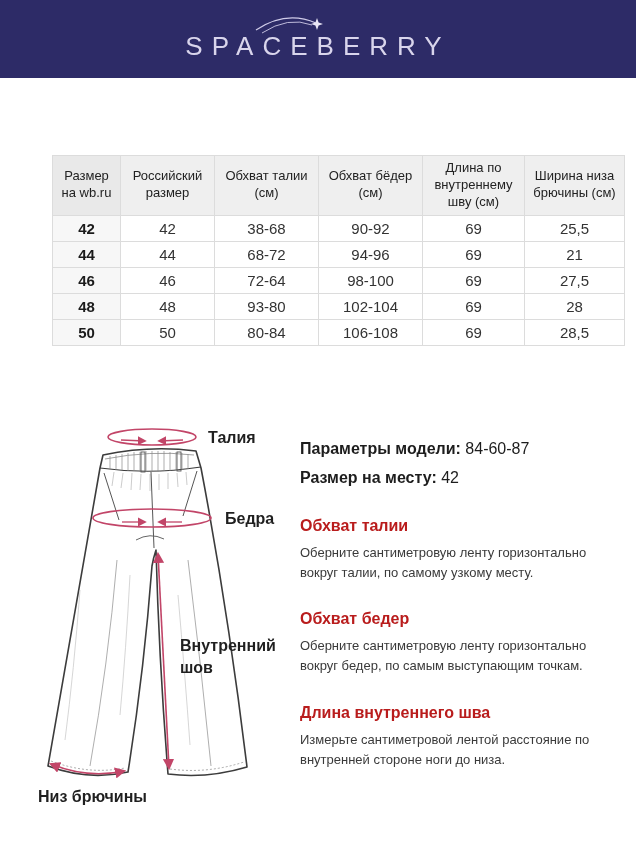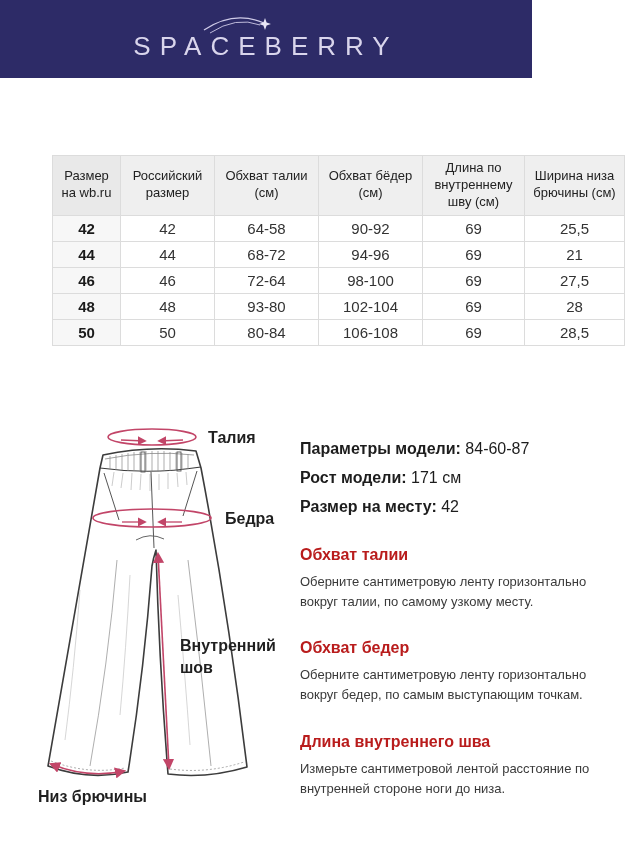--- a/index.html
+++ b/index.html
@@ -1,20 +1,20 @@
 <!DOCTYPE html>
 <html><head>
 <meta charset="utf-8">
 <style>
   * { margin:0; padding:0; box-sizing:border-box; }
   html,body { width:636px; height:848px; background:#ffffff; font-family:"Liberation Sans", sans-serif; }
   .page { position:relative; width:636px; height:848px; overflow:hidden; background:#fff; }
 
   
-  .brand-header { position:absolute; left:0; top:0; width:532px; height:78px; background:#2d2b67; }
+  .brand-header { position:absolute; left:0; top:0; width:636px; height:78px; background:#2d2b67; }
   .logo-wrap { position:relative; width:100%; height:100%; display:flex; align-items:center; justify-content:center; }
   .logo-text { color:#d9d5ec; font-size:26px; font-weight:500; letter-spacing:9px; padding-top:14px; }
   .comet { position:absolute; left:calc(50% - 68px); top:8px; }
 
   
   .size-table { position:absolute; left:32px; top:155px; width:572px; border-collapse:collapse; table-layout:fixed;margin-left:20px; }
   .size-table th, .size-table td { border:1px solid #dcdcdc; text-align:center; vertical-align:middle; }
   .size-table thead th { background:#efefef; font-size:13px; font-weight:400; color:#222; height:57px; line-height:1.3; padding:4px 5px; }
   .size-table thead th:first-child { background:#e9e9e9; }
   .size-table tbody td { font-size:15px; color:#333; height:26px; background:#fff; padding:2px 0; }
@@ -66,21 +66,21 @@
           <th>Обхват талии (см)</th>
           <th>Обхват бёдер (см)</th>
           <th>Длина по внутреннему шву (см)</th>
           <th>Ширина низа брючины (см)</th>
         </tr>
     </thead>
     <tbody>
         <tr>
           <td class="rowhead">42</td>
           <td>42</td>
-          <td>64-58</td>
+          <td>38-68</td>
           <td>90-92</td>
           <td>69</td>
           <td>25,5</td>
         </tr>
         <tr>
           <td class="rowhead">44</td>
           <td>44</td>
           <td>68-72</td>
           <td>94-96</td>
           <td>69</td>
@@ -169,24 +169,20 @@
       <text class="svg-label" x="160" y="241">Внутренний</text>
       <text class="svg-label" x="160" y="263">шов</text>
       <text class="svg-label" x="18" y="392">Низ брючины</text>
     </svg>
   </figure>
 
   <div class="info-col">
     <p class="model-line">
       <span class="lbl">Параметры модели:</span>
       <span class="val">84-60-87</span>
-    </p>
-    <p class="model-line">
-      <span class="lbl">Рост модели:</span>
-      <span class="val">171 см</span>
     </p>
     <p class="model-line">
       <span class="lbl">Размер на месту:</span>
       <span class="val">42</span>
     </p>
 
     <div class="guide">
       <div class="guide-block">
         <div class="guide-title">Обхват талии</div>
         <div class="guide-text">Оберните сантиметровую ленту горизонтально вокруг талии, по самому узкому месту.</div>

